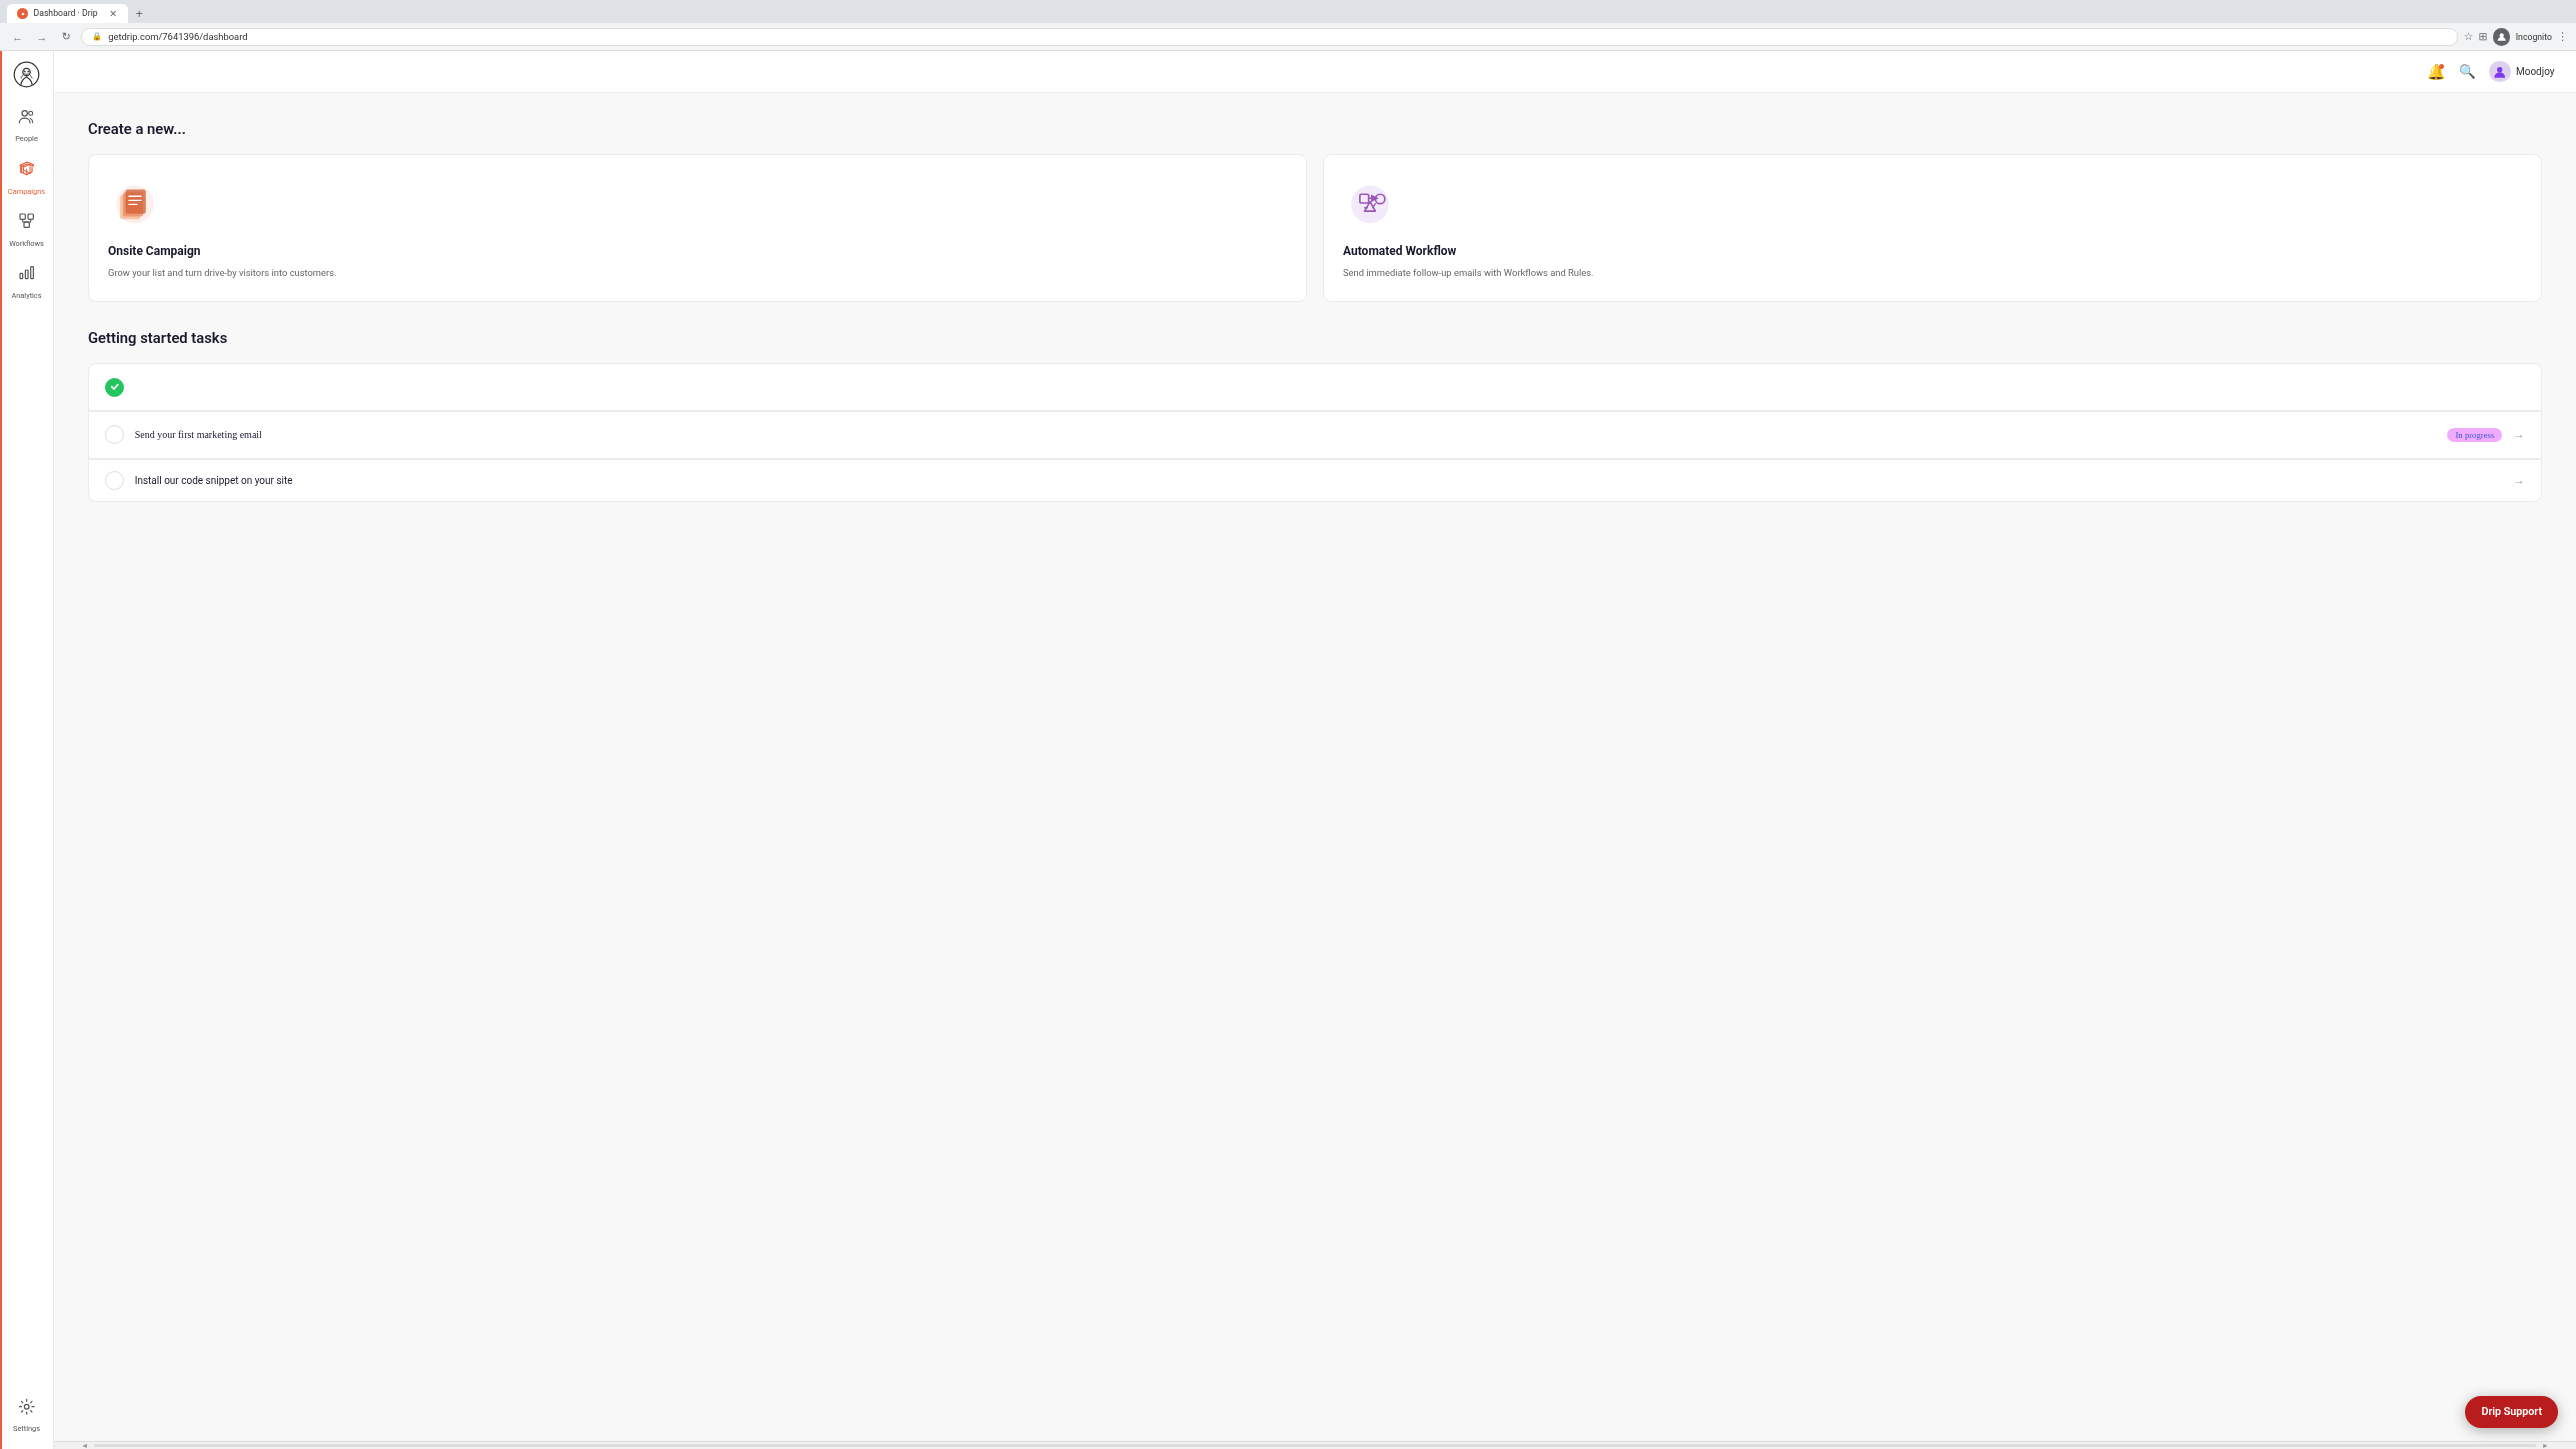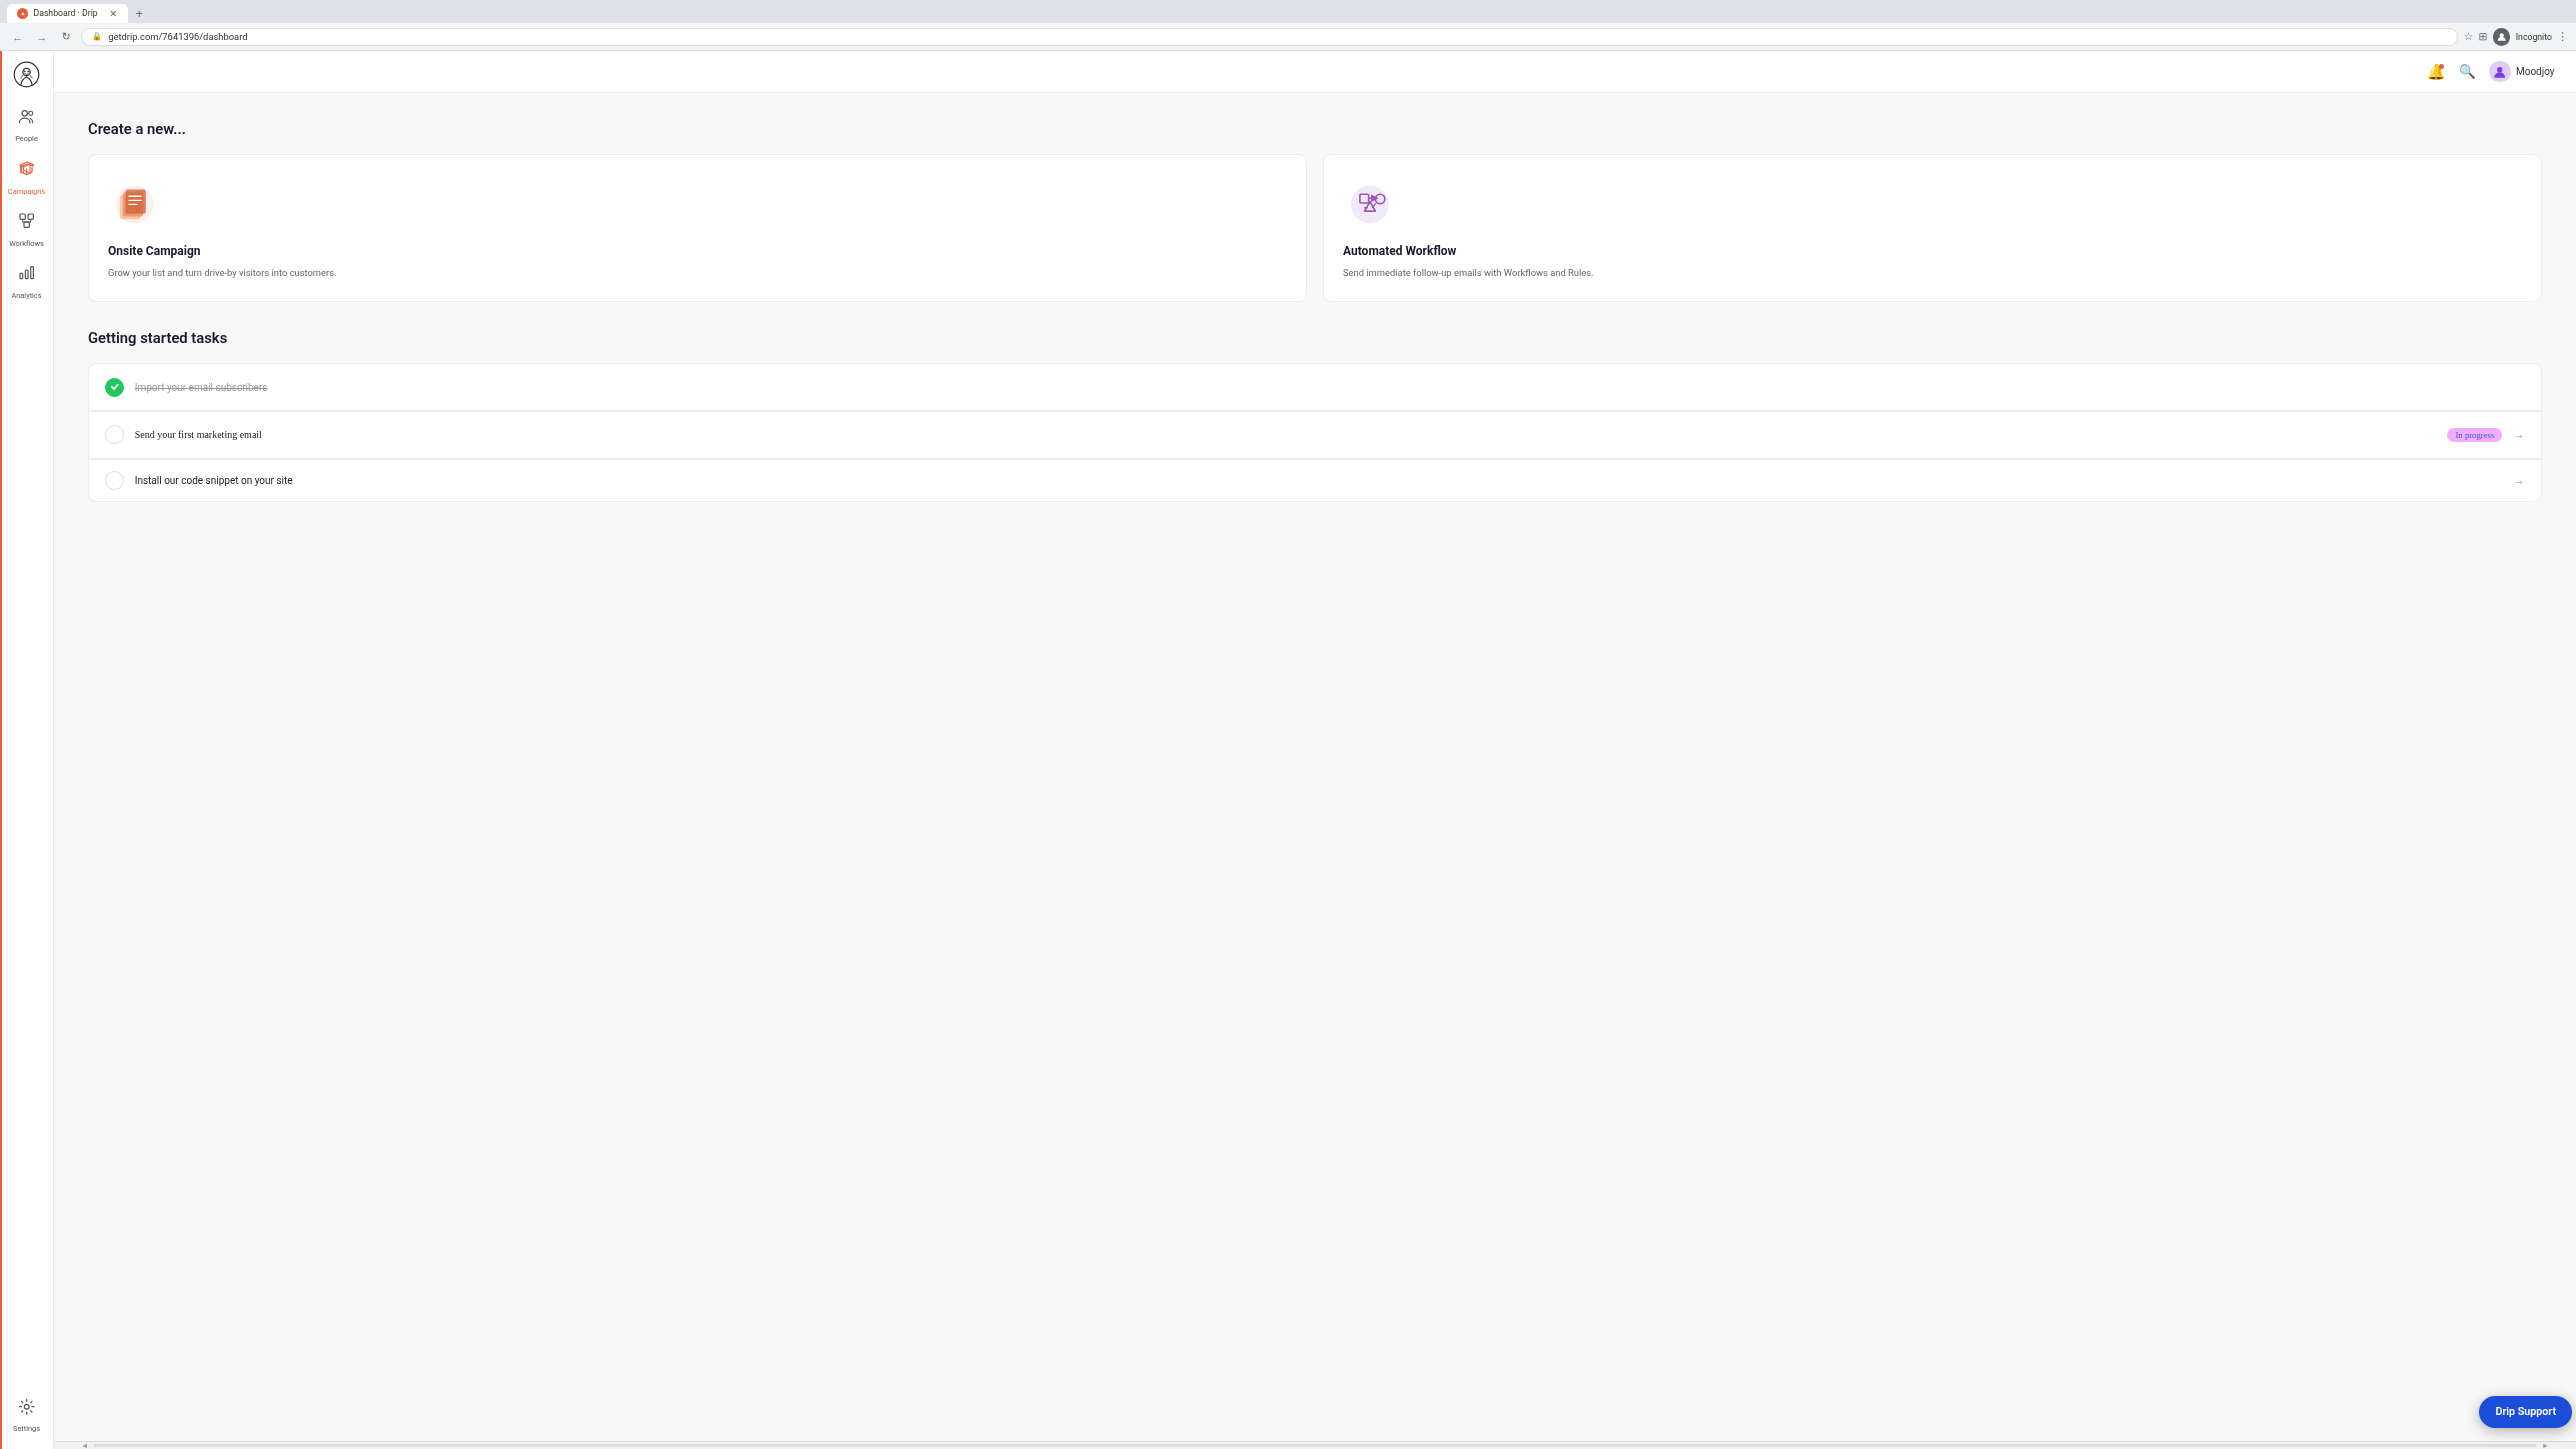--- a/index.html
+++ b/index.html
@@ -308,22 +308,22 @@
       align-items: center;
       justify-content: center;
       font-size: 9.4px;
       color: #7c3aed;
     }
 
     
     .drip-support {
       position: fixed;
       bottom: 21.5px;
-      right: 4px;
-      background: #1d4ed8;
+      right: 18px;
+      background: #b91c1c;
       color: white;
       padding: 9.4px 16px;
       border-radius: 34px;
       font-size: 10.7px;
       font-weight: 600;
       cursor: pointer;
       box-shadow: 0 2.7px 13.4px rgba(0,0,0,0.3);
       z-index: 1000;
     }
 
@@ -566,21 +566,20 @@
       <h2 class="section-title">Getting started tasks</h2>
 
       <div class="tasks-section">
 
         <div class="task-item" style="border-radius: 8px 8px 0 0; border-bottom: 0.7px solid #ebebeb;">
           <div class="task-check done">
             <svg width="9.4" height="9.4" viewBox="0 0 14 14" fill="none">
               <path d="M2.5 7 L6 10.5 L11.5 4" stroke="white" stroke-width="2.5" stroke-linecap="round" stroke-linejoin="round"></path>
             </svg>
           </div>
-          <span class="task-label strikethrough">Import your email subscribers</span>
         </div>
 
         <div class="task-item" style="border-radius: 0; border-bottom: 0.7px solid #ebebeb;">
           <div class="task-check"></div>
           <span class="task-label">Send your first marketing email</span>
           <span class="task-badge">In progress</span>
           <span class="task-arrow">→</span>
         </div>
 
         <div class="task-item" style="border-radius: 0 0 8px 8px; overflow: hidden; max-height: 43px;">

